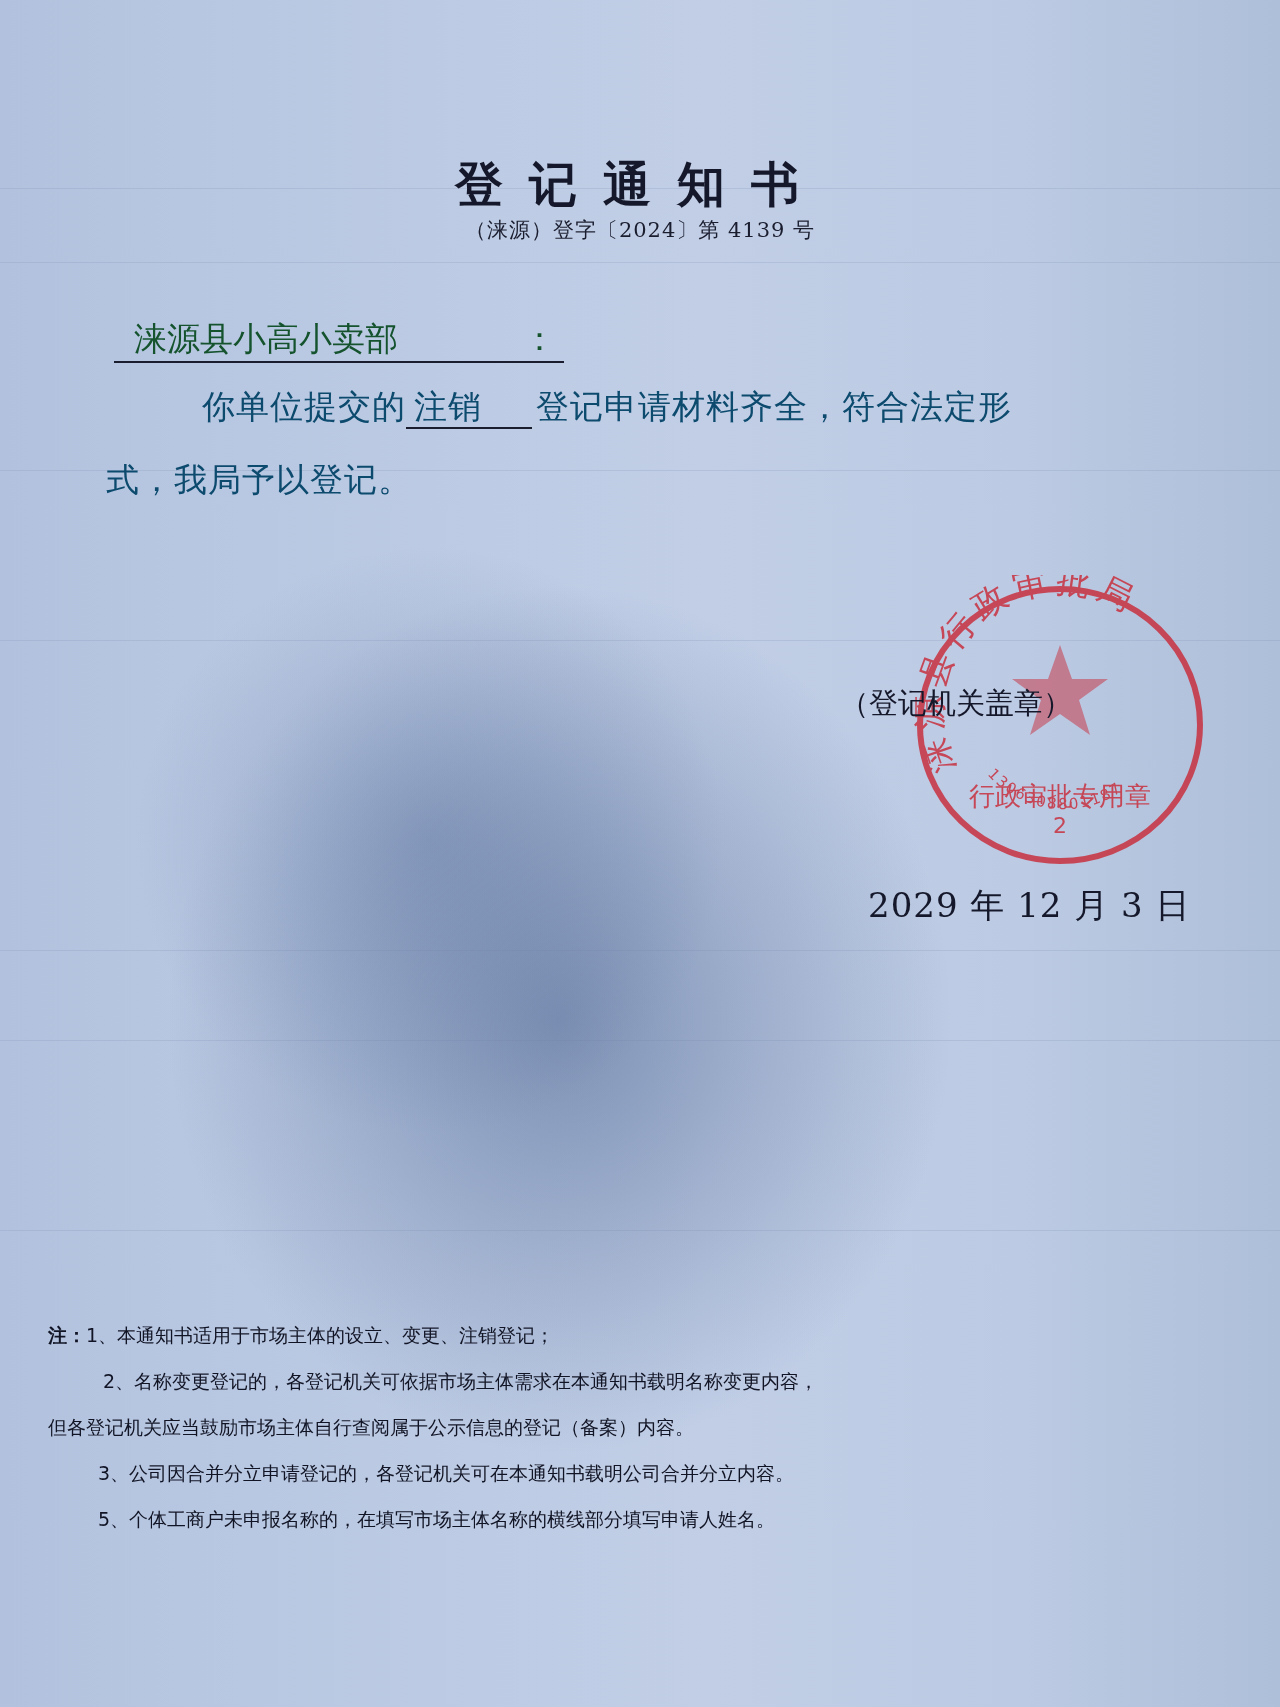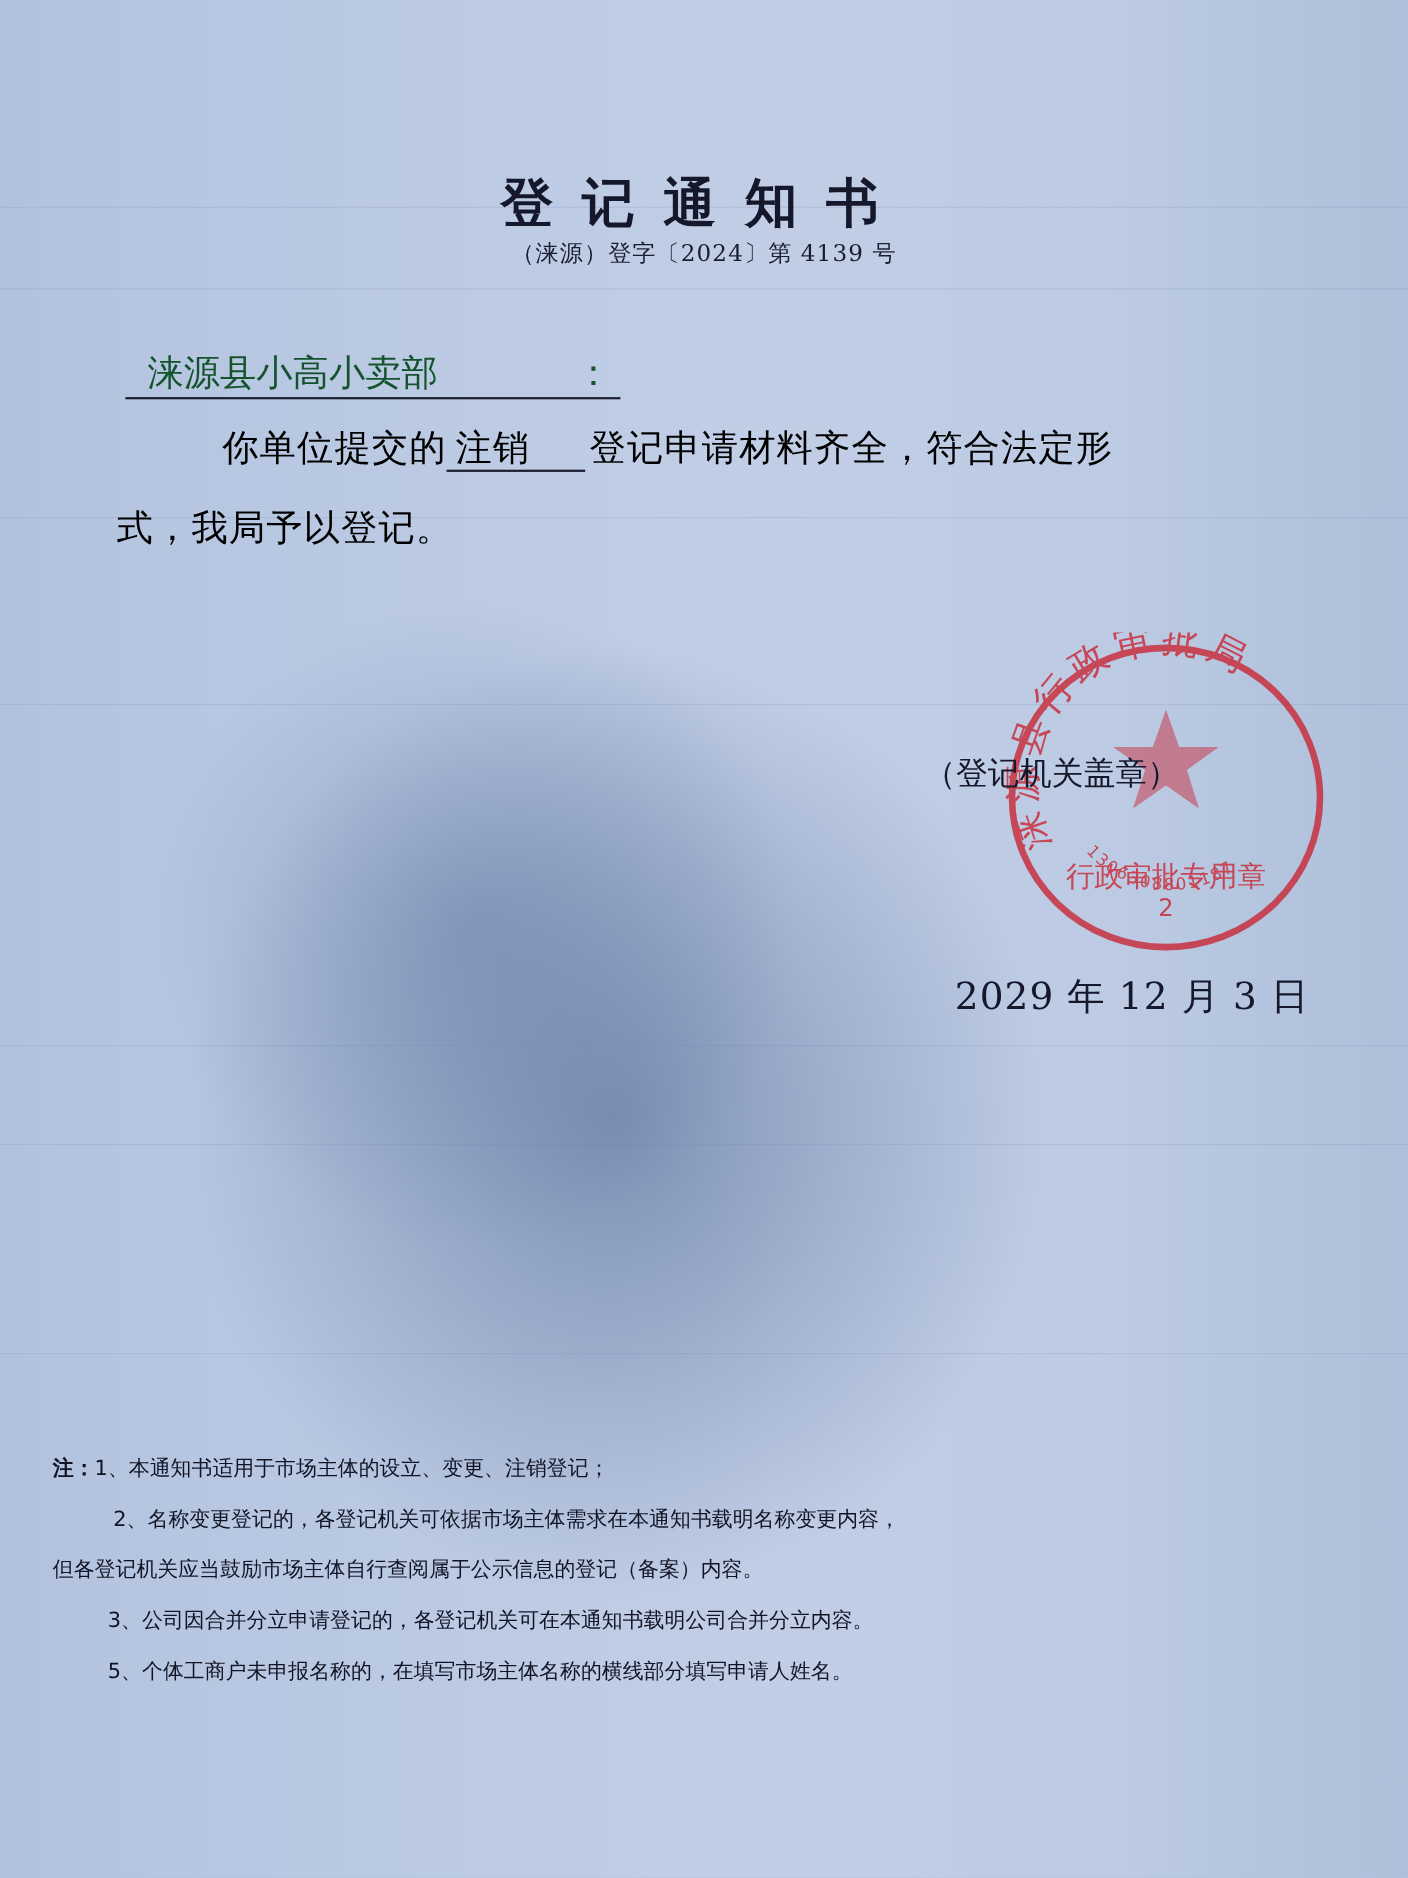--- a/index.html
+++ b/index.html
@@ -68,21 +68,21 @@
       justify-content: space-between;
       margin-top: 14px;
     }
     .addressee .colon {
       margin-right: 8px;
     }
     .body-line {
       position: absolute;
       font-family: "DejaVu Sans", "Liberation Sans", sans-serif;
       font-size: 33px;
-      color: #000000;
+      color: #0c4a6e;
       white-space: nowrap;
       letter-spacing: 1px;
     }
     .line1 { left: 202px; top: 385px; }
     .line2 { left: 106px; top: 458px; }
     .fill-blank {
       display: inline-block;
       min-width: 118px;
       border-bottom: 2px solid #1a1d2e;
       text-align: left;

